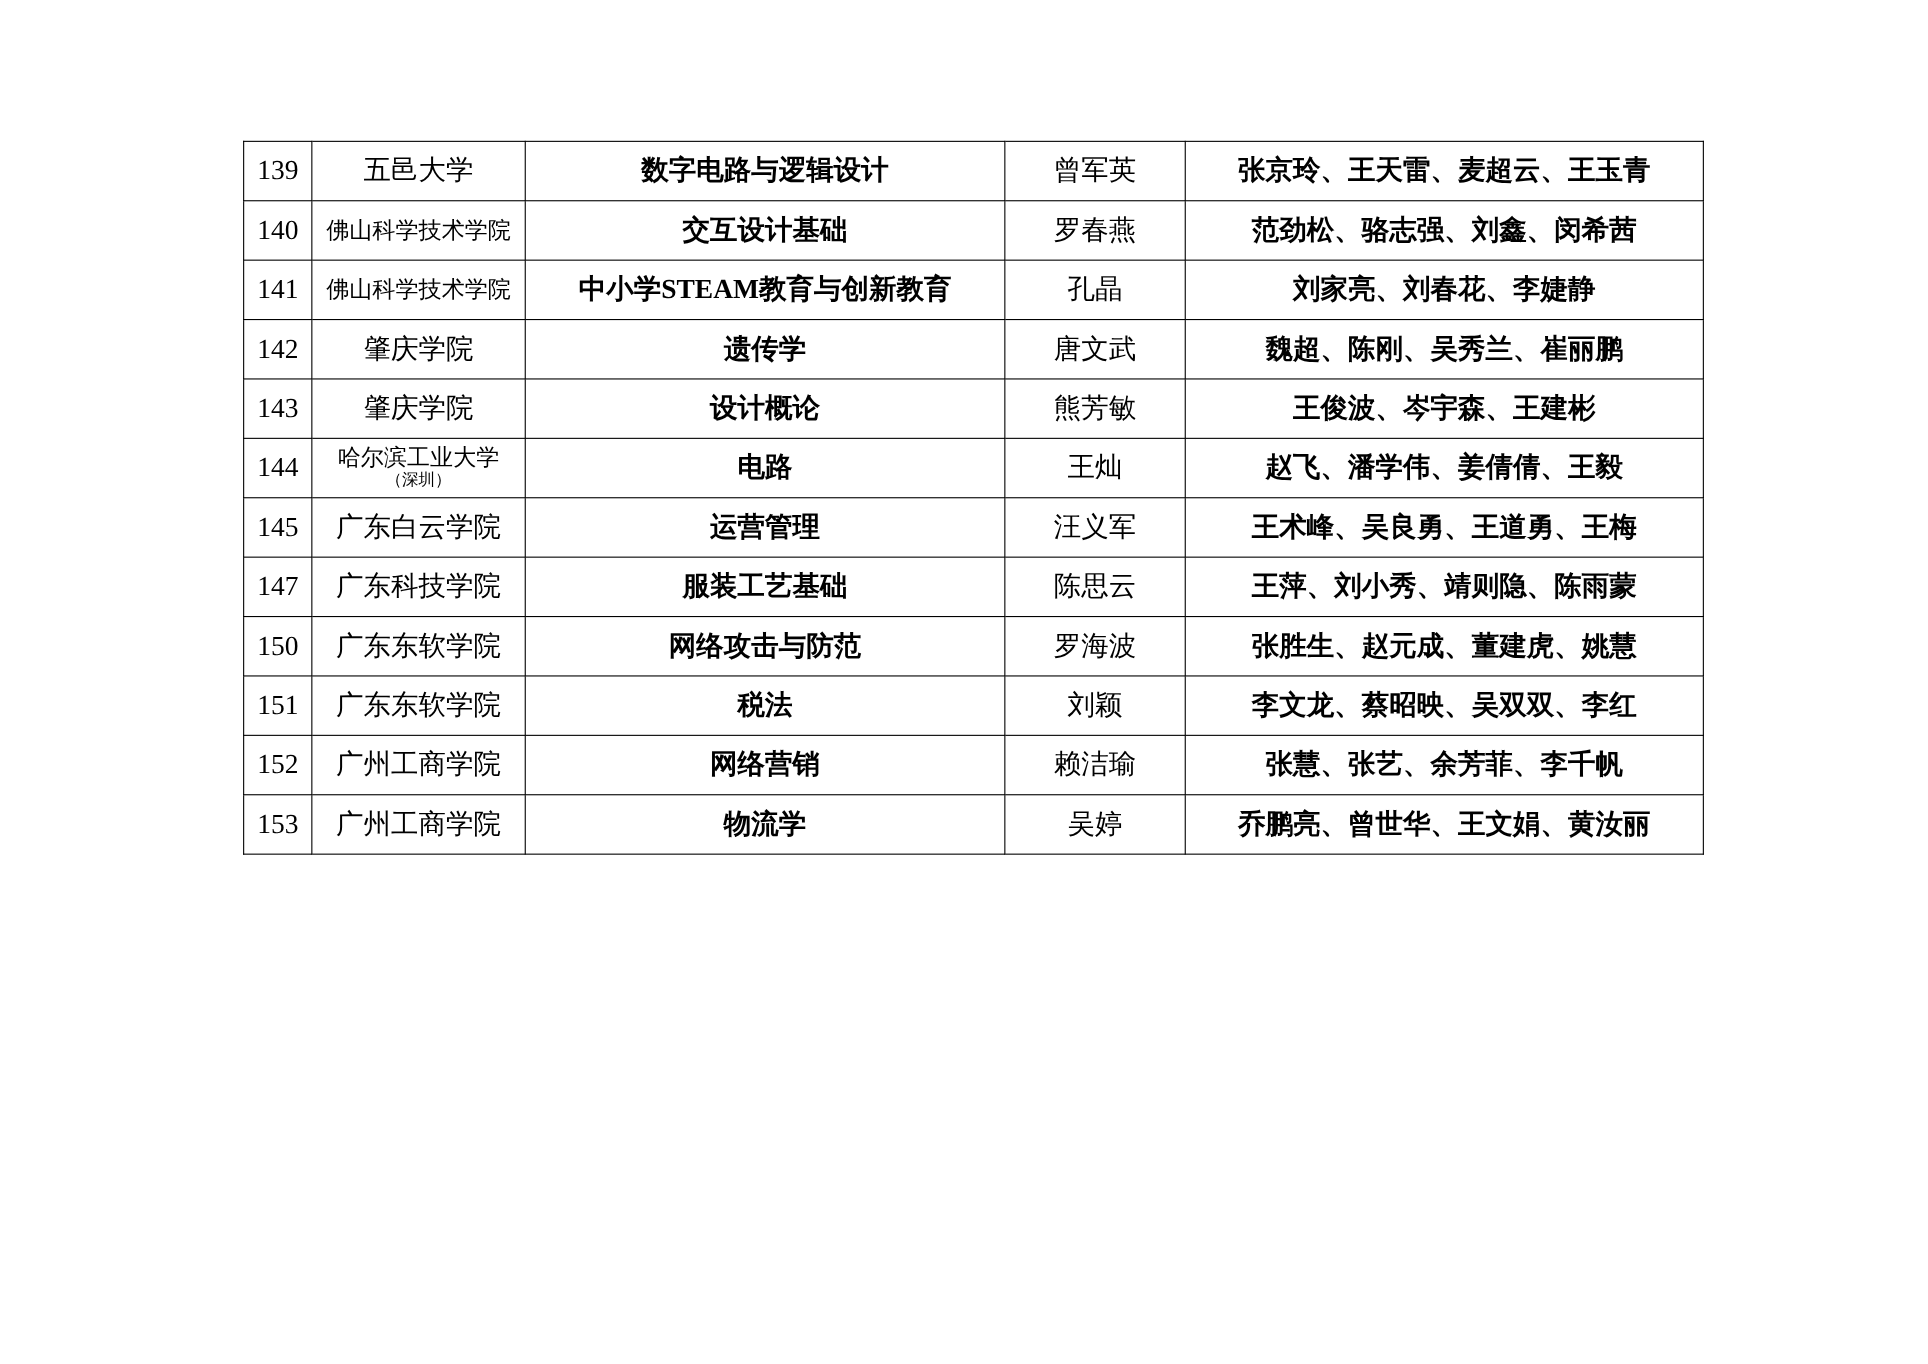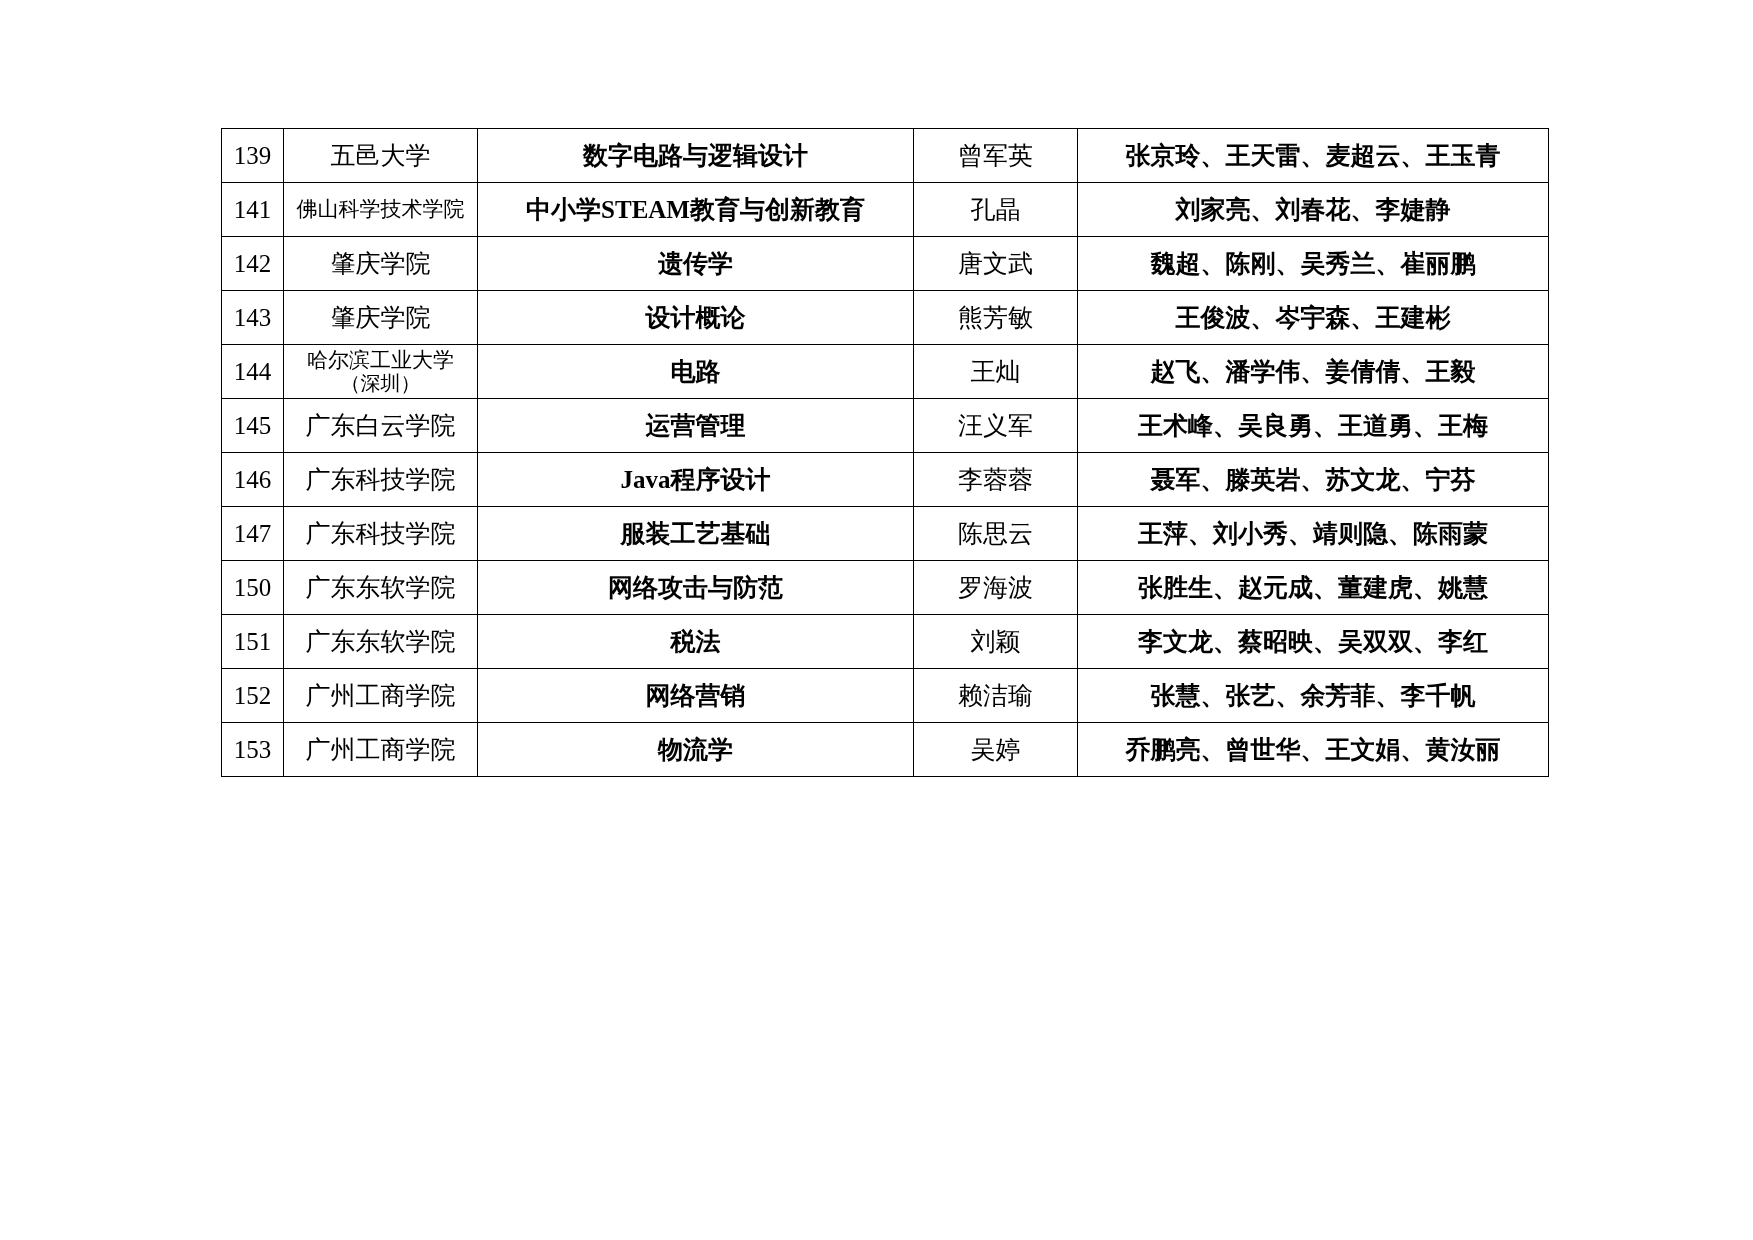--- a/index.html
+++ b/index.html
@@ -56,21 +56,21 @@
   td.members{ font-size: 25px; font-weight: bold; }
 
   td.school.small { font-size: 21px; }
   td.school.twoline {
     white-space: normal;
     line-height: 1.12;
     font-size: 21px;
     padding: 2px 2px;
   }
   td.school.twoline .l2 {
-    font-size: 20px;
+    font-size: 15px;
     display: block;
     text-align: center;
   }
 </style>
 </head>
 <body>
 
 <div class="page">
   <div class="table-wrap">
     <table class="doc-table">
@@ -81,20 +81,27 @@
         <col class="c-leader">
         <col class="c-members">
       </colgroup>
       <tbody>
         <tr>
           <td class="index">139</td>
           <td class="school">五邑大学</td>
           <td class="course">数字电路与逻辑设计</td>
           <td class="leader">曾军英</td>
           <td class="members">张京玲、王天雷、麦超云、王玉青</td>
+        </tr>
+        <tr>
+          <td class="index">140</td>
+          <td class="school small">佛山科学技术学院</td>
+          <td class="course">交互设计基础</td>
+          <td class="leader">罗春燕</td>
+          <td class="members">范劲松、骆志强、刘鑫、闵希茜</td>
         </tr>
         <tr>
           <td class="index">141</td>
           <td class="school small">佛山科学技术学院</td>
           <td class="course">中小学STEAM教育与创新教育</td>
           <td class="leader">孔晶</td>
           <td class="members">刘家亮、刘春花、李婕静</td>
         </tr>
         <tr>
           <td class="index">142</td>
@@ -116,27 +123,20 @@
           <td class="course">电路</td>
           <td class="leader">王灿</td>
           <td class="members">赵飞、潘学伟、姜倩倩、王毅</td>
         </tr>
         <tr>
           <td class="index">145</td>
           <td class="school">广东白云学院</td>
           <td class="course">运营管理</td>
           <td class="leader">汪义军</td>
           <td class="members">王术峰、吴良勇、王道勇、王梅</td>
-        </tr>
-        <tr>
-          <td class="index">146</td>
-          <td class="school">广东科技学院</td>
-          <td class="course">Java程序设计</td>
-          <td class="leader">李蓉蓉</td>
-          <td class="members">聂军、滕英岩、苏文龙、宁芬</td>
         </tr>
         <tr>
           <td class="index">147</td>
           <td class="school">广东科技学院</td>
           <td class="course">服装工艺基础</td>
           <td class="leader">陈思云</td>
           <td class="members">王萍、刘小秀、靖则隐、陈雨蒙</td>
         </tr>
         <tr>
           <td class="index">150</td>

